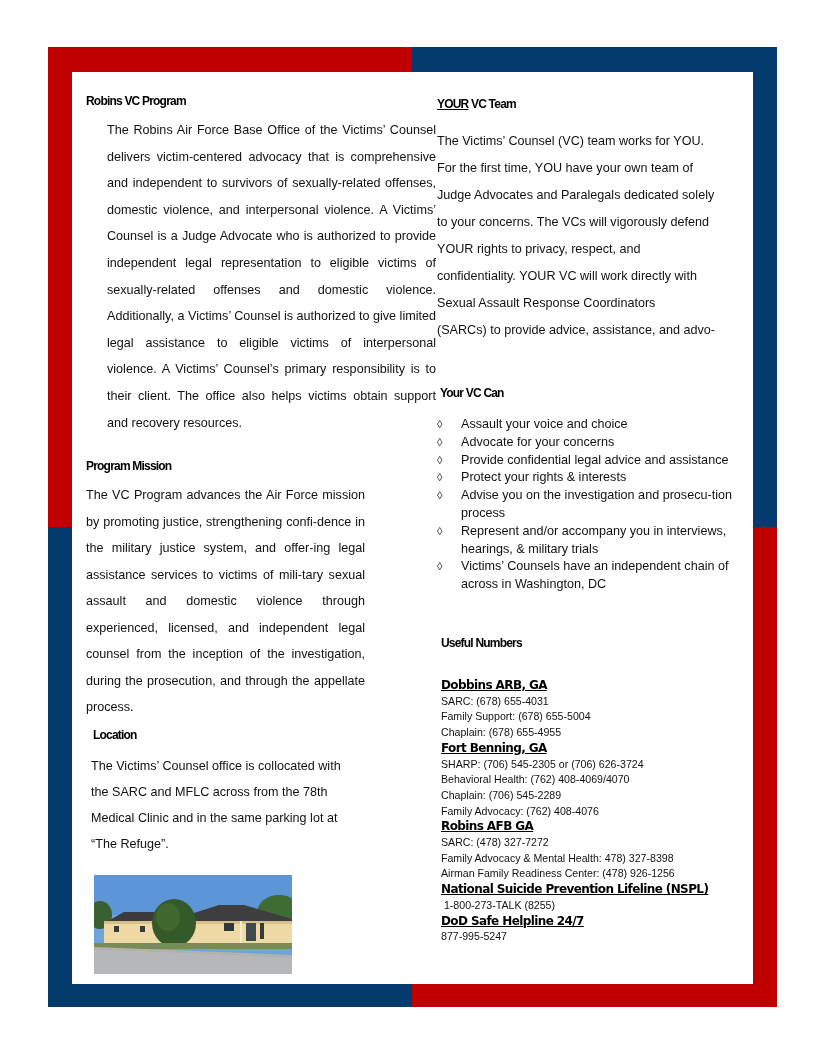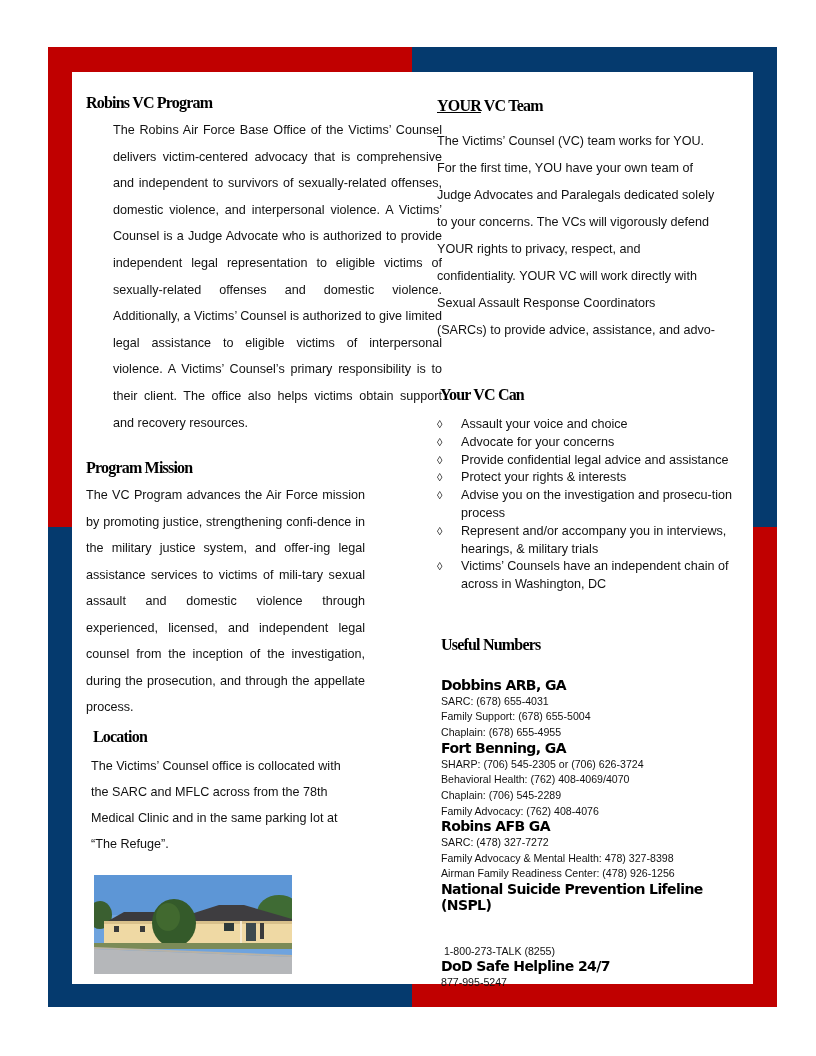--- a/index.html
+++ b/index.html
@@ -16,61 +16,61 @@
     #top-right  { left: 412px; top: 47px;  width: 365px; height: 25px; }
     #left-top   { left: 48px;  top: 47px;  width: 24px;  height: 480px; }
     #left-bot   { left: 48px;  top: 527px; width: 24px;  height: 480px; }
     #right-top  { left: 753px; top: 47px;  width: 24px;  height: 480px; }
     #right-bot  { left: 753px; top: 527px; width: 24px;  height: 480px; }
     #bot-left   { left: 48px;  top: 984px; width: 364px; height: 23px; }
     #bot-right  { left: 412px; top: 984px; width: 365px; height: 23px; }
 
     .heading {
       position: absolute;
-      font-family: Liberation Serif, serif;
+      font-family: Liberation Sans, sans-serif;
       font-weight: bold;
-      font-size: 16px;
+      font-size: 12px;
       letter-spacing: -0.8px;
       color: #000;
       white-space: nowrap;
     }
     .heading u { text-decoration: underline; }
     .para {
       position: absolute;
       font-family: "Liberation Sans", "DejaVu Sans", sans-serif;
       font-size: 12.6px;
       line-height: 26.6px;
       color: #111;
       text-align: justify;
       text-align-last: left;
     }
     .para.left { text-align: left; }
-    #robins-body { left: 73px; top: 117px; width: 329px; padding-left: 40px; }
+    #robins-body { left: 67px; top: 117px; width: 329px; padding-left: 40px; }
     #mission-body { left: 86px; top: 482px; width: 279px; line-height: 26.5px; }
     #location-body { left: 91px; top: 753px; width: 280px; line-height: 26px; }
     #team-body { left: 437px; top: 128px; width: 300px; line-height: 27px; }
 
     #list {
       position: absolute; left: 437px; top: 416px; width: 300px;
       margin: 0; padding: 0; list-style: none;
       font-family: "Liberation Sans", sans-serif;
       font-size: 12.6px; line-height: 17.8px; color: #111;
     }
     #list li { position: relative; padding-left: 24px; }
     #list .bullet { position: absolute; left: 0; top: 0; font-size: 11px; color: #222; }
 
     #numbers {
       position: absolute; left: 441px; top: 678px; width: 300px;
       font-family: "Liberation Sans", sans-serif;
       font-size: 10.6px; line-height: 15.7px; color: #111;
     }
     #numbers .loc {
       font-family: "DejaVu Sans", sans-serif;
-      font-weight: bold; font-size: 14px; letter-spacing: -0.6px;
-      color: #000;
+      font-weight: bold; font-size: 12px; letter-spacing: -0.6px;
+      text-decoration: underline; color: #000;
     }
     #numbers .line { white-space: nowrap; }
 
     #photo {
       position: absolute; left: 94px; top: 875px; width: 198px; height: 99px;
       overflow: hidden;
     }
   </style>
 </head>
 <body>
@@ -165,17 +165,17 @@
   <div class="line">Behavioral Health: (762) 408-4069/4070</div>
   <div class="line">Chaplain: (706) 545-2289</div>
   <div class="line">Family Advocacy: (762) 408-4076</div>
 
   <div class="loc">Robins AFB GA</div>
   <div class="line">SARC: (478) 327-7272</div>
   <div class="line">Family Advocacy &amp; Mental Health: 478) 327-8398</div>
   <div class="line">Airman Family Readiness Center: (478) 926-1256</div>
 
   <div class="loc">National Suicide Prevention Lifeline (NSPL)</div>
-  <div class="line" style="white-space:pre;margin-top:30px;"> 1-800-273-TALK (8255)</div>
+  <div class="line" style="white-space:pre;"> 1-800-273-TALK (8255)</div>
 
   <div class="loc">DoD Safe Helpline 24/7</div>
   <div class="line">877-995-5247</div>
 </div>
 
 </body></html>

